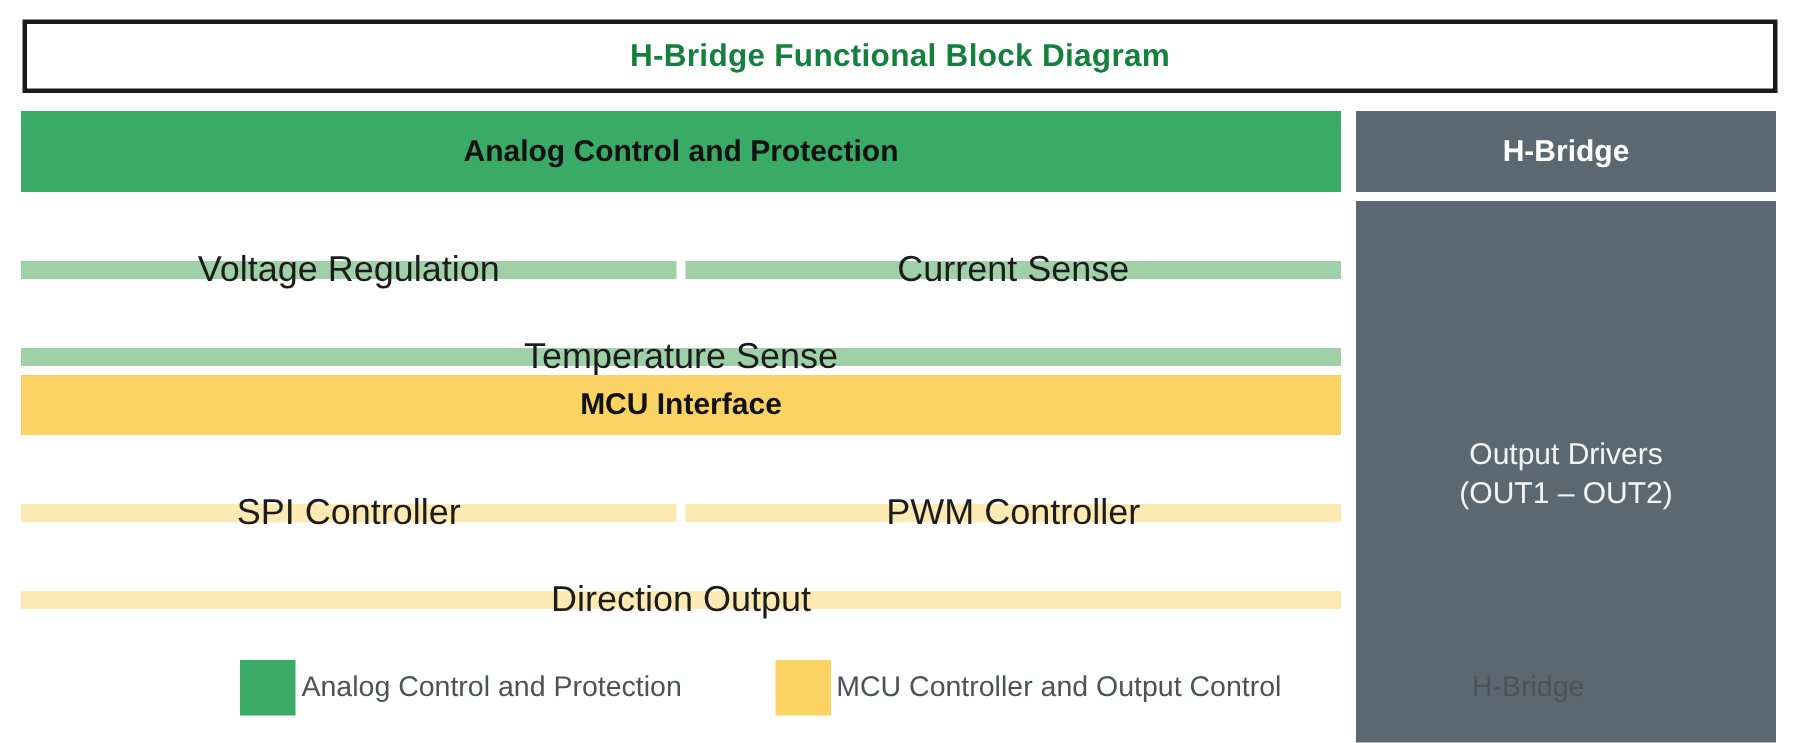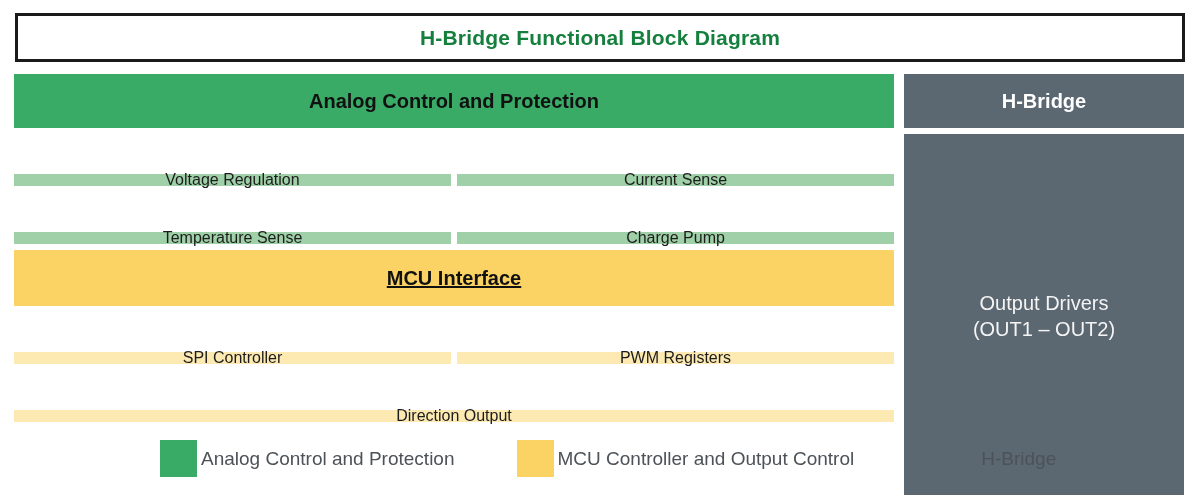--- a/index.html
+++ b/index.html
@@ -41,27 +41,27 @@
     width: 280px;
     display: flex; flex-direction: column; gap: 6px;
   }
 
   .band {
     height: 54px;
     display: flex; align-items: center; justify-content: center;
     font-size: 20px; font-weight: bold; color: #111111;
   }
   .band-green { background: #3aaa67; }
-  .band-gold  { background: #fad364; height: 56px; text-decoration: underline; }
+  .band-gold  { background: #fad364; height: 40px; }
 
   .row { display: flex; gap: 6px; height: 52px; }
   .cell {
     flex: 1;
     display: flex; align-items: center; justify-content: center;
-    font-size: 16px; color: #1c1c1c; margin-top: 40px;
+    font-size: 24px; color: #1c1c1c; margin-top: 40px;
   }
   .cell-lgreen  { background: #9fd0a8; }
   .cell-lyellow { background: #fdeab3; }
 
   .hb-header {
     height: 54px;
     background: #5b6771;
     color: #ffffff;
     font-size: 20px; font-weight: bold;
     display: flex; align-items: center; justify-content: center;
@@ -102,28 +102,27 @@
 
   <div class="left-col">
     <div class="band band-green">Analog Control and Protection</div>
 
     <div class="row">
       <div class="cell cell-lgreen">Voltage Regulation</div>
       <div class="cell cell-lgreen">Current Sense</div>
     </div>
     <div class="row">
       <div class="cell cell-lgreen">Temperature Sense</div>
-      <div class="cell cell-lgreen">Charge Pump</div>
     </div>
 
     <div class="band band-gold">MCU Interface</div>
 
     <div class="row">
       <div class="cell cell-lyellow">SPI Controller</div>
-      <div class="cell cell-lyellow">PWM Registers</div>
+      <div class="cell cell-lyellow">PWM Controller</div>
     </div>
     <div class="row">
       <div class="cell cell-lyellow">Direction Output</div>
     </div>
   </div>
 
   <div class="right-col">
     <div class="hb-header">H-Bridge</div>
     <div class="hb-block">
       <span>Output Drivers</span>

